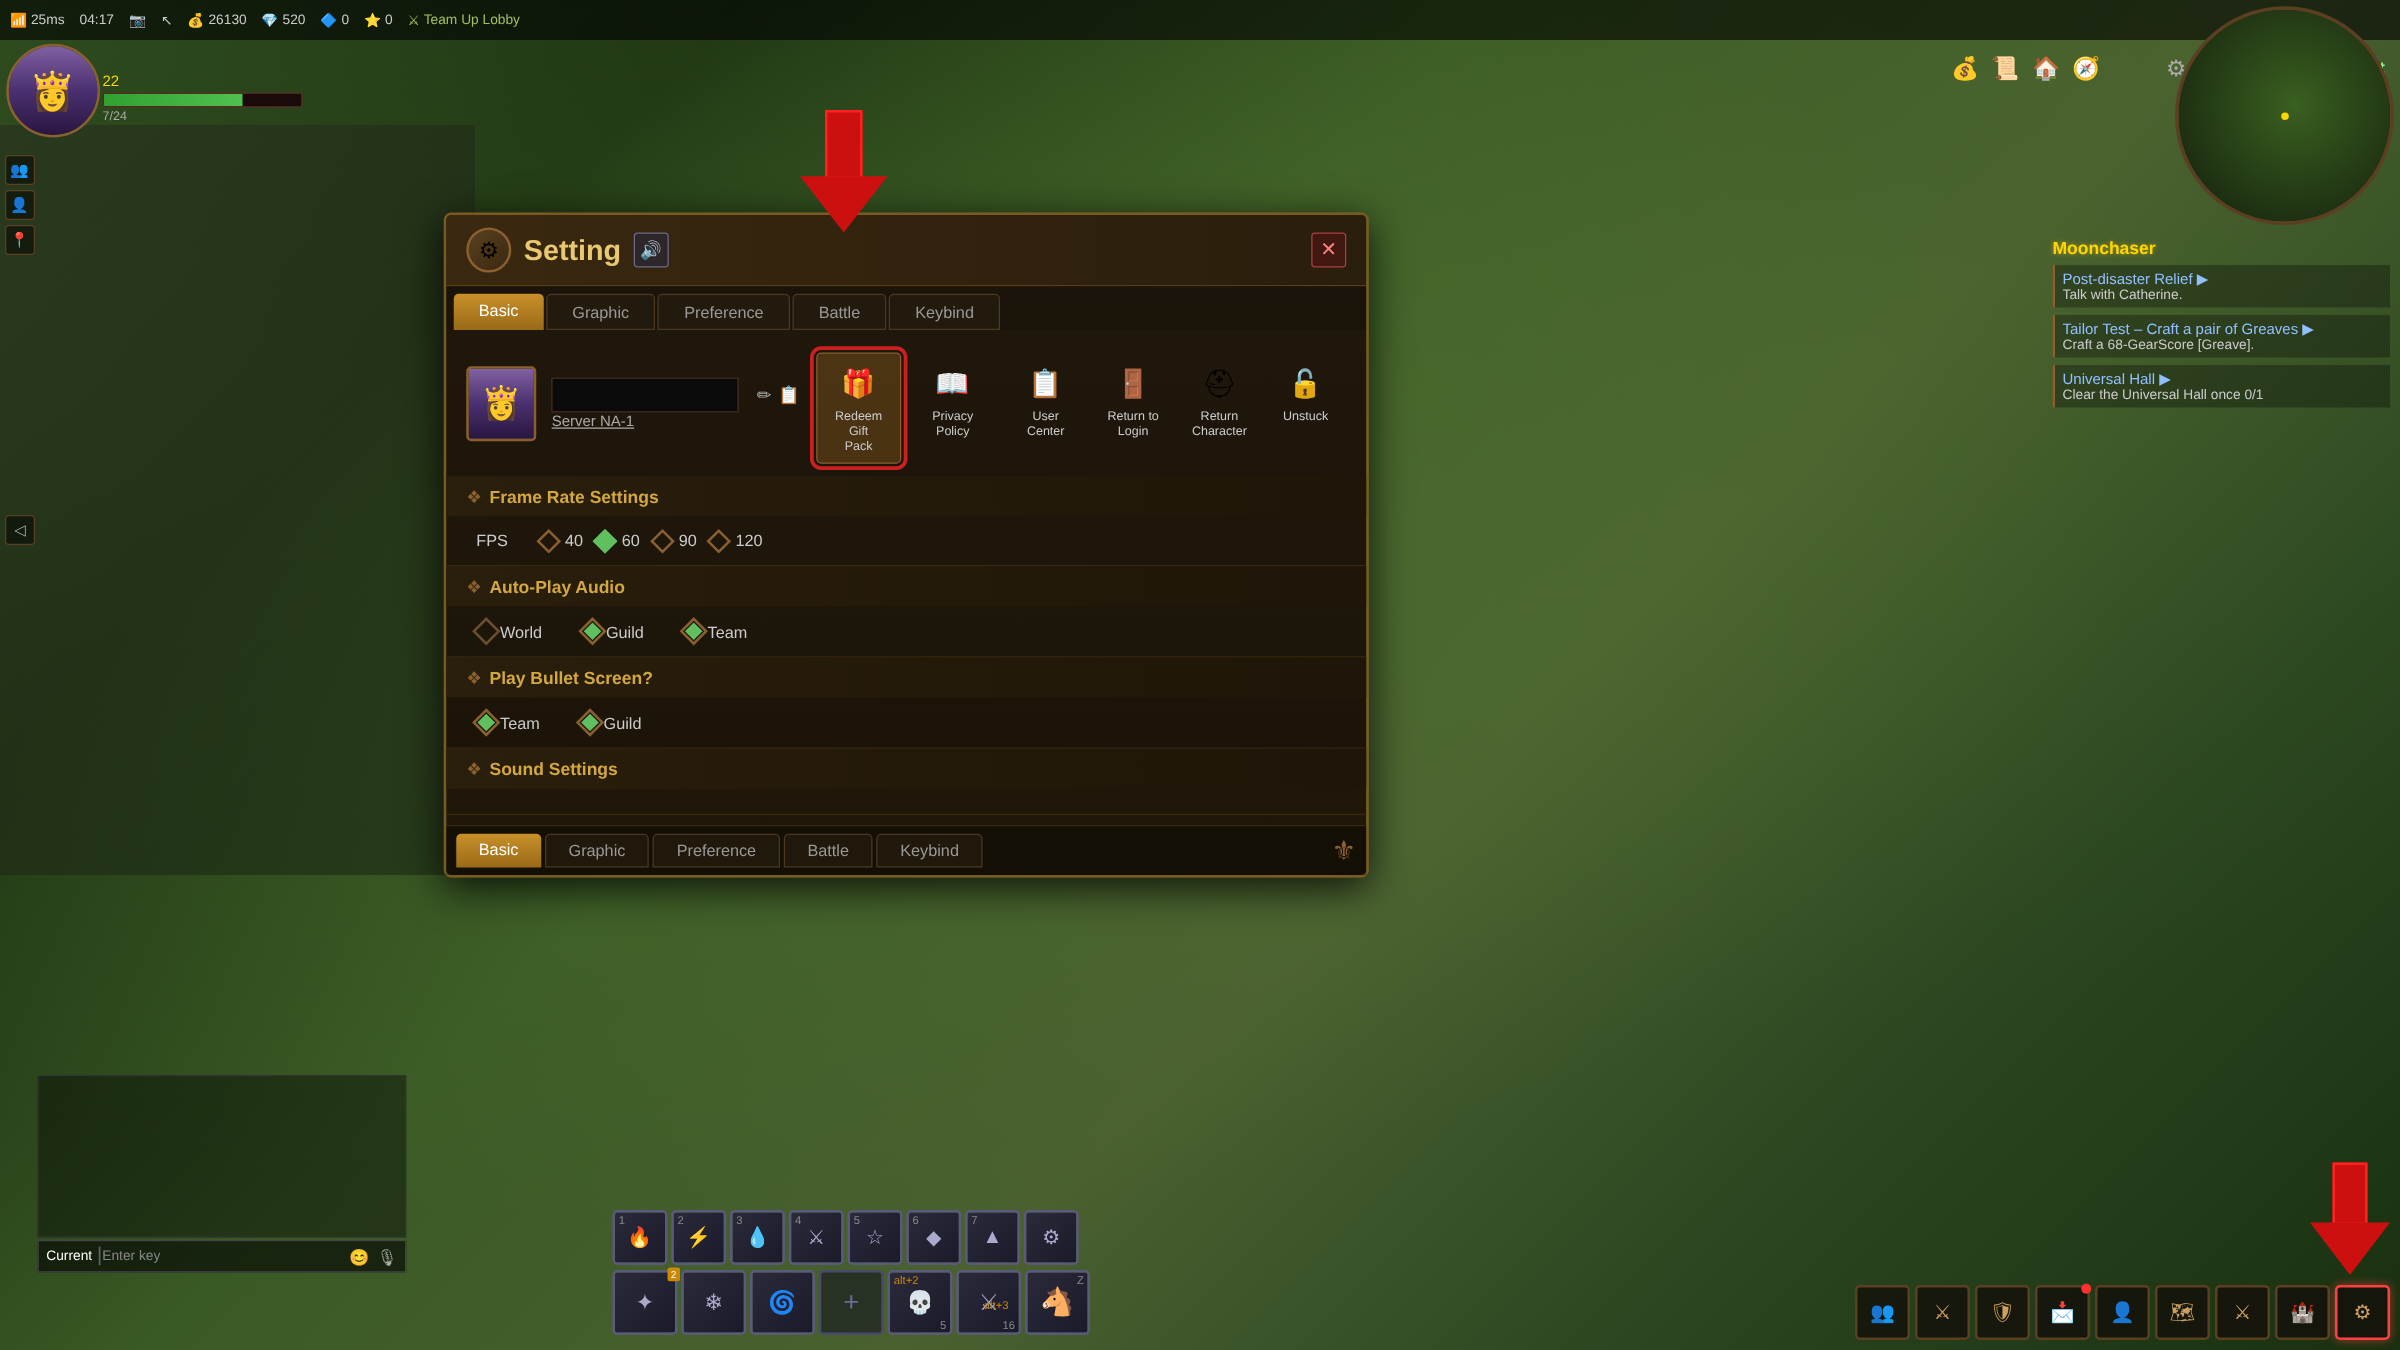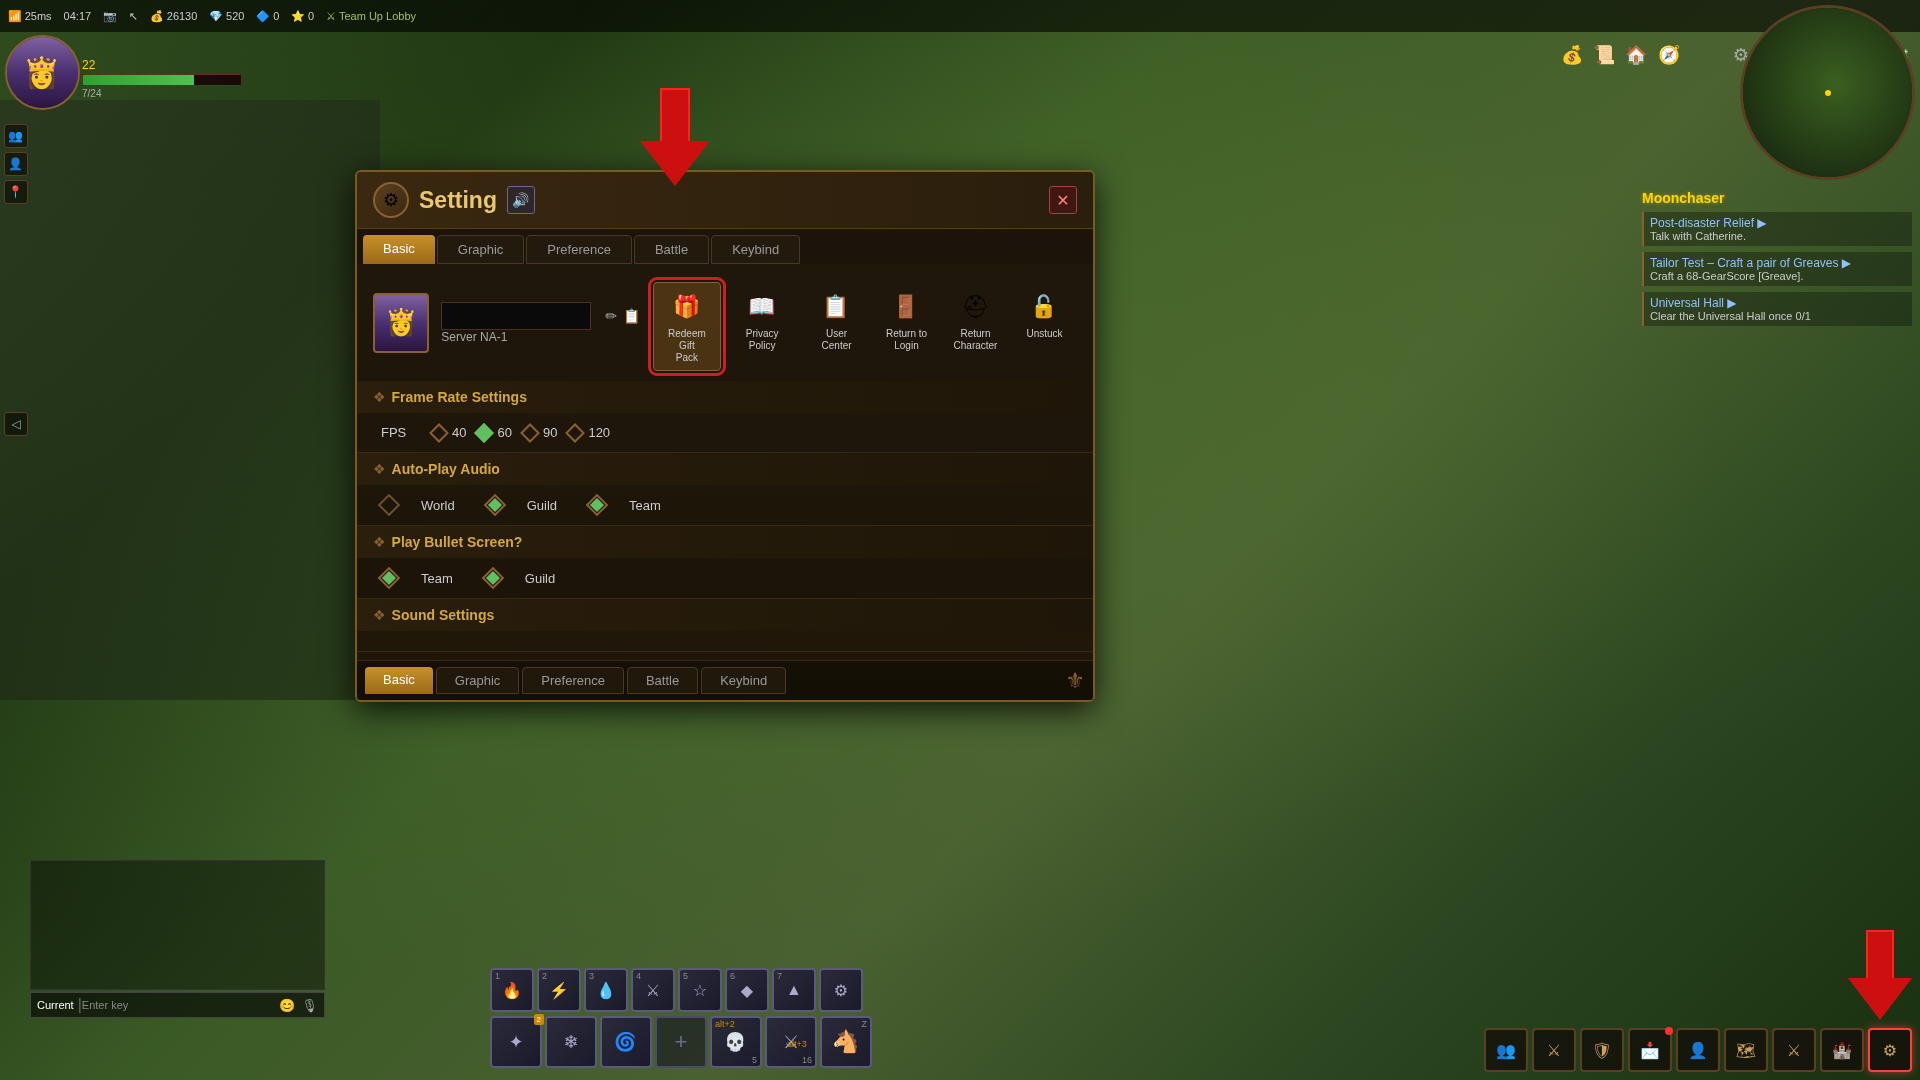--- a/index.html
+++ b/index.html
@@ -454,20 +454,21 @@
     .profile-copy-icon {
       color: #aaa;
       font-size: 14px;
       cursor: pointer;
     }
 
     .profile-server {
       color: #aaa;
       font-size: 12px;
       margin-top: 0;
+      text-decoration: underline;
     }
 
     
     .nav-icons-row {
       display: flex;
       gap: 4px;
       margin-top: 8px;
     }
 
     .nav-icon-btn {
@@ -577,21 +578,21 @@
 
     .fps-value {
       color: #ccc;
       font-size: 13px;
     }
 
     
     .check-option {
       display: flex;
       align-items: center;
-      gap: 24px;
+      gap: 3px;
       cursor: pointer;
     }
 
     .check-diamond {
       width: 16px;
       height: 16px;
       transform: rotate(45deg);
       border: 2px solid #8a6030;
       display: flex;
       align-items: center;

